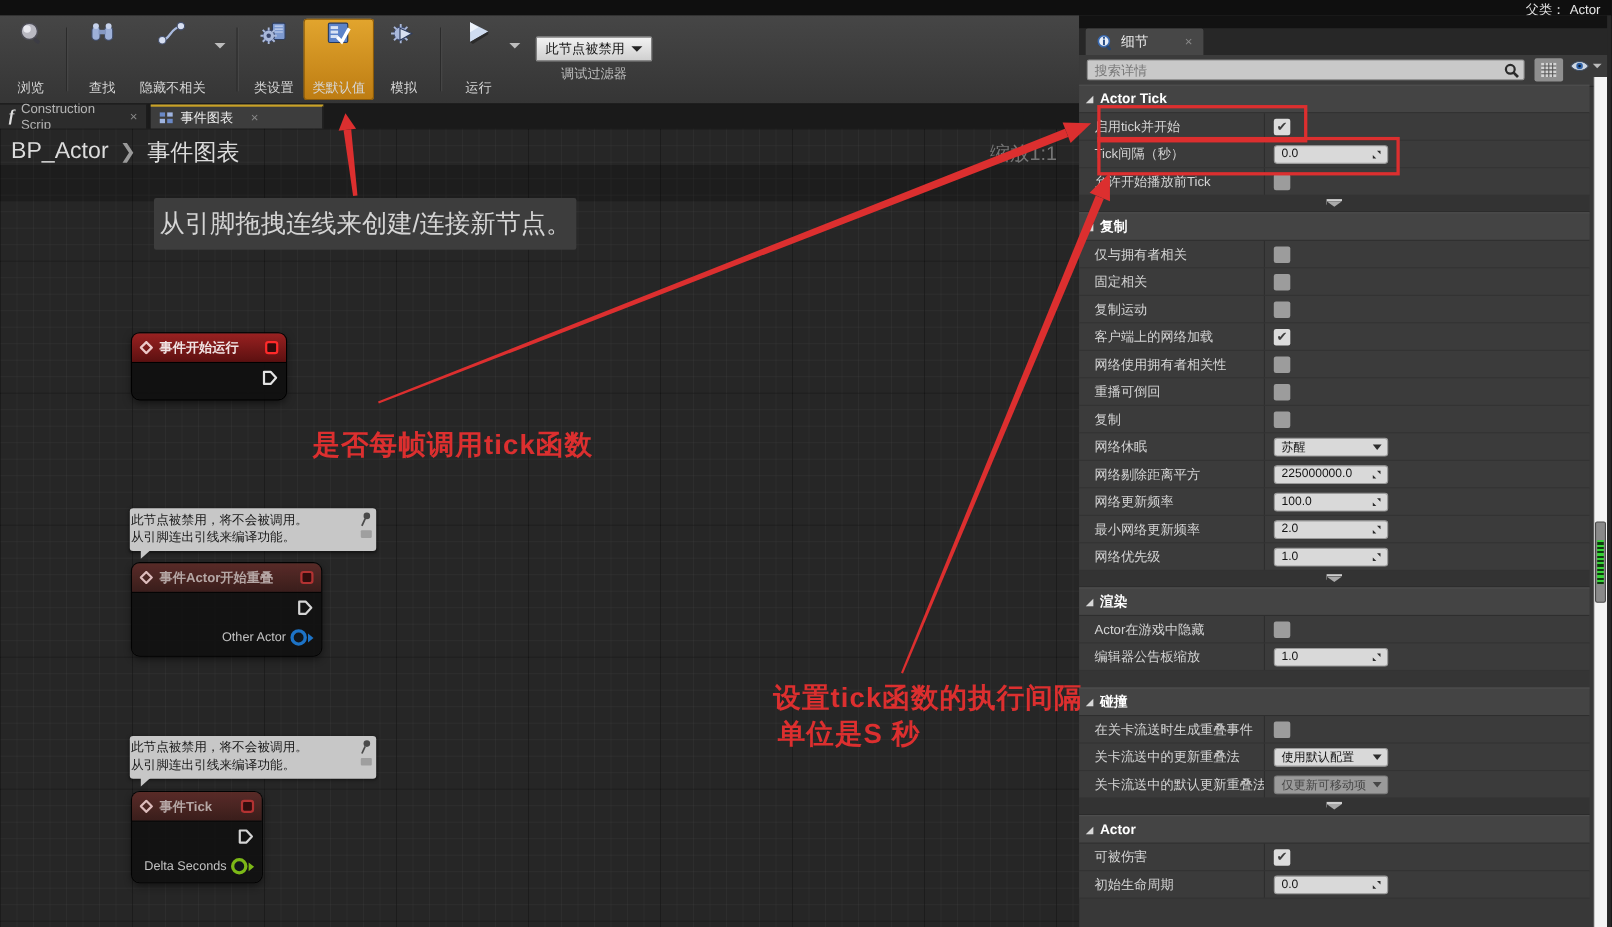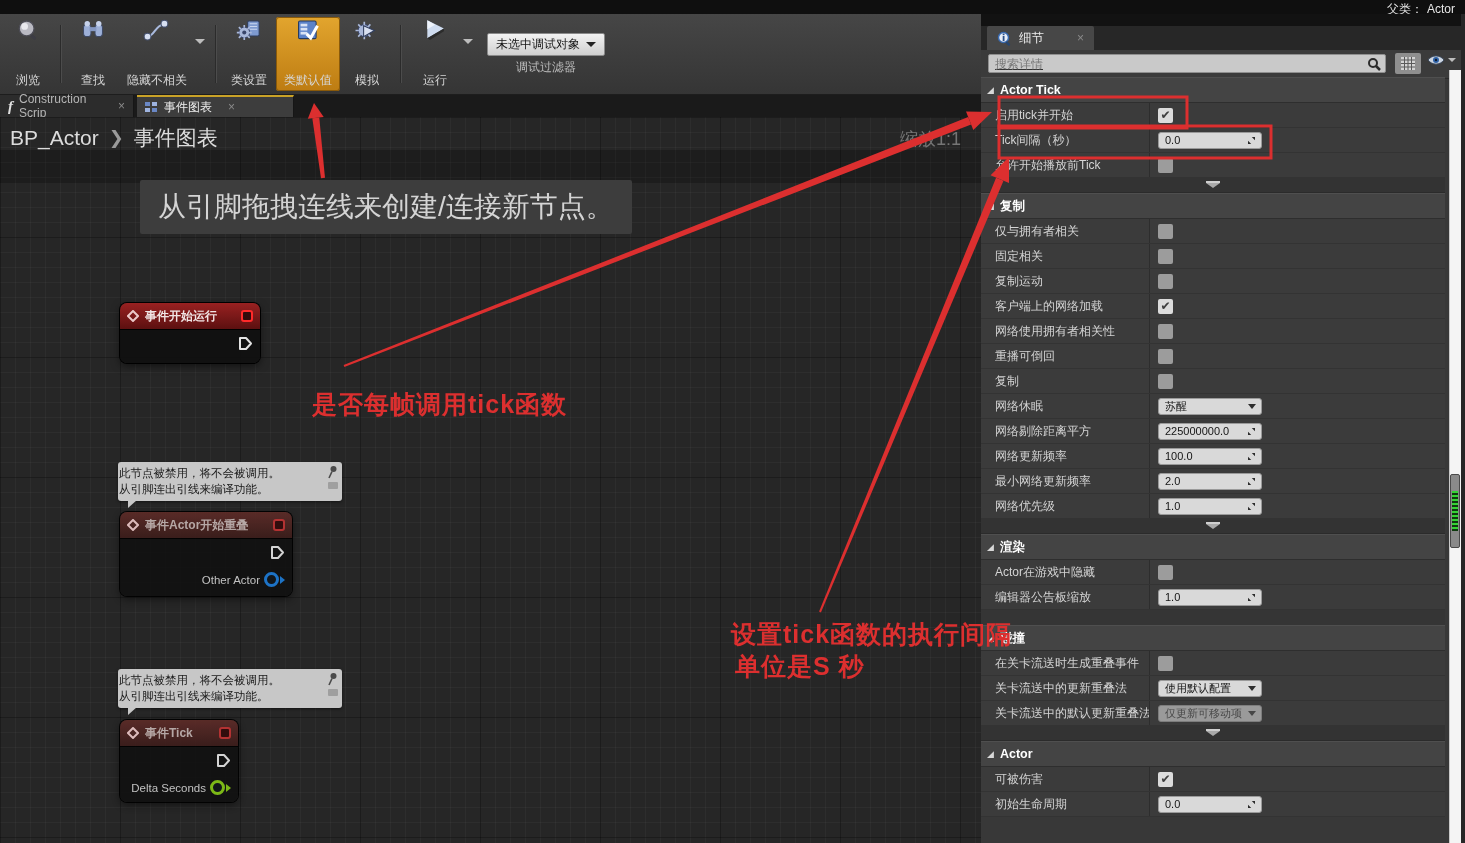--- a/index.html
+++ b/index.html
@@ -30,51 +30,51 @@
     background-image:
       linear-gradient(rgba(0,0,0,.38) 1px,transparent 1px),
       linear-gradient(90deg,rgba(0,0,0,.38) 1px,transparent 1px),
       linear-gradient(rgba(255,255,255,.03) 1px,transparent 1px),
       linear-gradient(90deg,rgba(255,255,255,.03) 1px,transparent 1px);
     background-size:120px 120px,120px 120px,15px 15px,15px 15px;}
   #graph-band{position:absolute;left:0;top:150px;width:981px;height:33px;background:rgba(0,0,0,.22);}
   #breadcrumb{position:absolute;left:10px;top:124px;font-size:21px;color:#dcdcdc;display:flex;align-items:center;gap:10px;}
   #breadcrumb .bsep{color:#9a9a9a;font-size:18px;}
   #zoom-label{position:absolute;left:900px;top:127px;font-size:18px;color:#757575;}
-  #hint-box{position:absolute;left:140px;top:180px;background:#3d3d3d;border-radius:2px;padding:8px 18px;font-size:28px;color:#d4d4d4;}
+  #hint-box{position:absolute;left:140px;top:180px;background:#3d3d3d;border-radius:2px;padding:8px 5px;font-size:23px;color:#d4d4d4;}
   
   .node{position:absolute;border-radius:7px;background:rgba(16,16,16,.95);box-shadow:0 0 0 1px #000,0 3px 8px rgba(0,0,0,.55);box-sizing:border-box;}
   .node-header{height:26px;border-radius:7px 7px 0 0;display:flex;align-items:center;gap:6px;padding:0 7px;background:linear-gradient(#992121,#5c1010);border-bottom:1px solid #000;}
   .node-title{font-size:12px;font-weight:bold;color:#f0e4e4;white-space:nowrap;}
   .event-badge{width:12px;height:12px;border:2px solid #ff2a2a;border-radius:3px;background:#320b0b;margin-left:auto;box-sizing:border-box;}
   .node.disabled{opacity:.92;}
   .node.disabled .node-header{background:linear-gradient(#5e2c28,#3c1d1b);}
   .node.disabled .node-title{color:#c2b2b0;}
   .node.disabled .event-badge{border-color:#c03434;}
   .pin-row{display:flex;align-items:center;justify-content:flex-end;gap:4px;height:27px;padding:0 7px;}
   .pin-label{font-size:11.5px;color:#cfcfcf;}
   .dpin{width:9px;height:9px;border-radius:50%;border:3px solid;box-sizing:content-box;}
   .dpin-arrow{width:0;height:0;border-top:4px solid transparent;border-bottom:4px solid transparent;border-left:5px solid;margin-left:-3px;}
   
   .note{position:absolute;width:201px;background:#c7c7c7;border-radius:3px;padding:4px 22px 4px 1px;font-size:11.5px;line-height:1.35;color:#191919;box-shadow:0 1px 3px rgba(0,0,0,.5);}
   .note:after{content:"";position:absolute;left:10px;bottom:-7px;width:0;height:0;border-top:8px solid #c7c7c7;border-right:9px solid transparent;}
   .note .npin{position:absolute;right:4px;top:3px;}
   .note .nchip{position:absolute;right:4px;top:20px;width:10px;height:7px;background:#9f9f9f;border-radius:1px;}
   
-  .ann-text{position:absolute;color:#dc2f2f;font-size:25px;font-weight:600;white-space:nowrap;letter-spacing:1px;z-index:55;margin-left:28px;}
+  .ann-text{position:absolute;color:#dc2f2f;font-size:25px;font-weight:600;white-space:nowrap;letter-spacing:1px;z-index:55;}
   #overlay{position:absolute;left:0;top:0;width:1465px;height:843px;z-index:60;pointer-events:none;}
   
   #panel{position:absolute;left:981px;top:14px;width:484px;height:829px;background:#383838;}
   #panel-topblack{position:absolute;left:0;top:0;width:484px;height:12px;background:#121212;}
   #panel-tabrow{position:absolute;left:0;top:12px;width:484px;height:24px;background:#272727;}
   #details-tab{position:absolute;left:6px;top:0;height:24px;background:#474747;border-radius:2px 2px 0 0;display:flex;align-items:center;gap:7px;padding:0 10px;font-size:12.5px;color:#ececec;}
   #details-tab .tclose{margin-left:26px;}
   #searchrow{position:absolute;left:0;top:36px;width:484px;height:28px;background:#3b3b3b;border-bottom:1px solid #2a2a2a;}
   #search-box{position:absolute;left:7px;top:4px;width:398px;height:19px;background:#c9c9c9;border-radius:2px;border:1px solid #8f8f8f;box-sizing:border-box;}
-  #search-box input{position:absolute;left:0;top:0;width:100%;height:100%;background:transparent;border:none;outline:none;font-size:12px;color:#333;padding:0 22px 0 6px;box-sizing:border-box;font-family:inherit;text-decoration:underline;}
+  #search-box input{position:absolute;left:0;top:0;width:100%;height:100%;background:transparent;border:none;outline:none;font-size:12px;color:#333;padding:0 22px 0 6px;box-sizing:border-box;font-family:inherit;}
   #search-box input::placeholder{color:#787878;}
   #search-mag{position:absolute;right:3px;top:2px;}
   #grid-btn{position:absolute;left:414px;top:3px;width:26px;height:21px;background:#8f8f8f;border-radius:2px;display:flex;align-items:center;justify-content:center;}
   #eye-btn{position:absolute;left:446px;top:4px;display:flex;align-items:center;gap:3px;}
   #eye-btn .ecaret{width:0;height:0;border-left:4px solid transparent;border-right:4px solid transparent;border-top:4px solid #bdbdbd;}
   #details{position:absolute;left:0;top:63px;width:464px;}
   .dsection{height:24px;background:#444444;border-top:1px solid #4f4f4f;border-bottom:1px solid #2e2e2e;display:flex;align-items:center;gap:6px;padding-left:6px;color:#ffffff;font-weight:bold;font-size:12.5px;}
   .tri{color:#d8d8d8;font-size:9px;}
   .drow{display:flex;height:25px;background:#3b3b3b;border-bottom:1px solid #333333;box-sizing:border-box;}
   .dlabel{width:169px;min-width:169px;padding-left:14px;font-size:12px;color:#d4d4d4;border-right:1px solid #2d2d2d;display:flex;align-items:center;box-sizing:border-box;white-space:nowrap;overflow:hidden;}
@@ -170,21 +170,21 @@
       <svg width="40" height="36" viewBox="0 0 40 36">
           <path d="M8 2 L34 15 L8 30 Z" fill="#cfdcf0"></path>
           <path d="M8 30 L34 15 L34 19 L12 33 Z" fill="#2b2b2b"></path>
           <path d="M8 2 L20 9 L8 16 Z" fill="#eef3fb"></path>
         </svg>
       <span class="tlabel">运行</span>
     </div>
     <div class="tcaret"></div>
     <div id="debug-group">
       <div id="debug-btn">
-        <span>未选中调试对象</span>
+        <span>此节点被禁用</span>
         <span class="dcaret"></span>
       </div>
       <div id="debug-filter-label">调试过滤器</div>
     </div>
   </div>
 
   <div id="tabstrip">
     <div class="gtab" style="left:0;width:134px;">
       <span class="ficon">f</span>
       <span>Construction Scrip</span>

